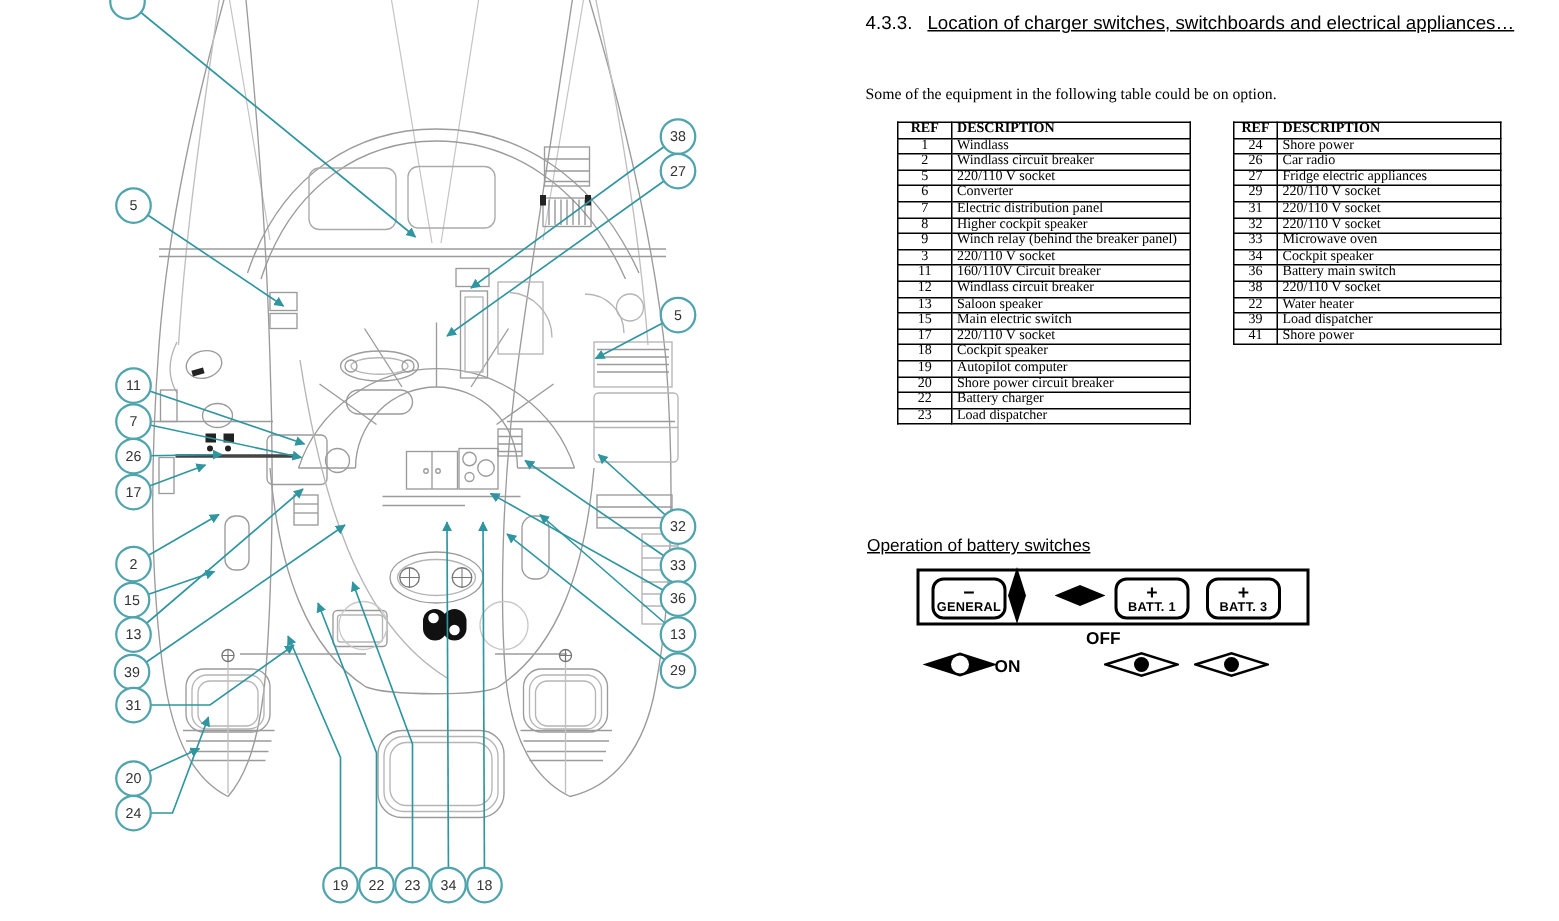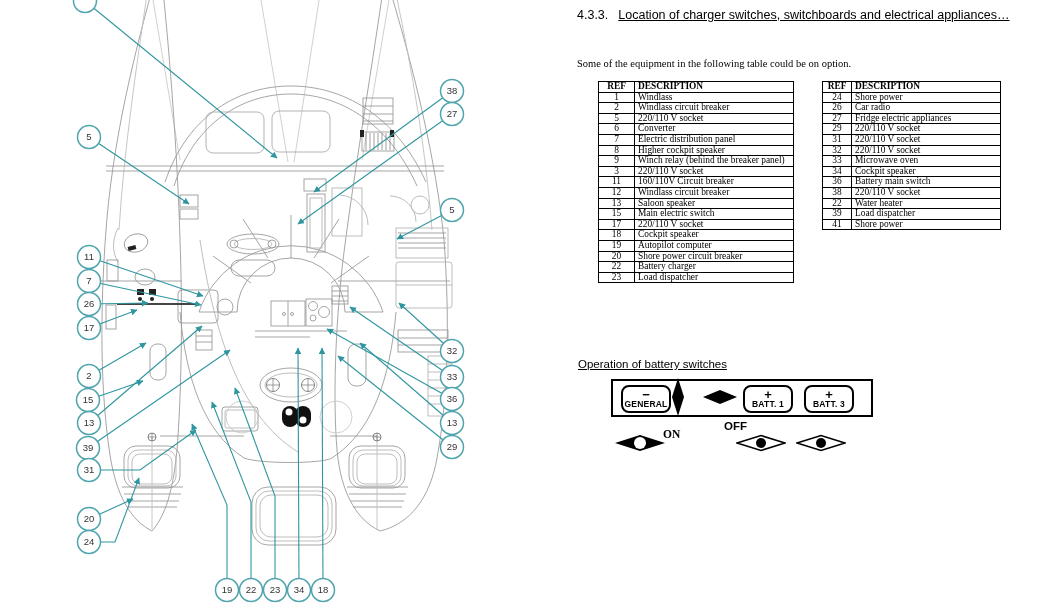--- a/index.html
+++ b/index.html
@@ -37,21 +37,21 @@
         display:flex;flex-direction:column;align-items:center;justify-content:center;
         font-family:"Liberation Sans",sans-serif;font-weight:bold;background:#fff;}
   .knob .sign{font-size:13px;line-height:9px;}
   .knob .klabel{font-size:8.5px;line-height:10px;letter-spacing:0.2px;}
   .knob-general{left:8px;top:4px;}
   .knob-batt1{left:130px;top:4px;}
   .knob-batt2{left:191px;top:4px;}
   .dia{position:absolute;}
   .onoff{position:absolute;font-family:"Liberation Sans",sans-serif;font-weight:bold;
          font-size:11.5px;}
-  .on-label{left:86px;top:428px;font-family:Liberation Serif, serif;}
+  .on-label{left:86px;top:439px;}
   .off-label{left:147px;top:420px;}
   .sw-icon{position:absolute;top:434px;}
   .sw-icon-1{left:38px;}
   .sw-icon-2{left:159px;}
   .sw-icon-3{left:219px;}
 </style>
 </head>
 <body>
 
 <div class="page">

